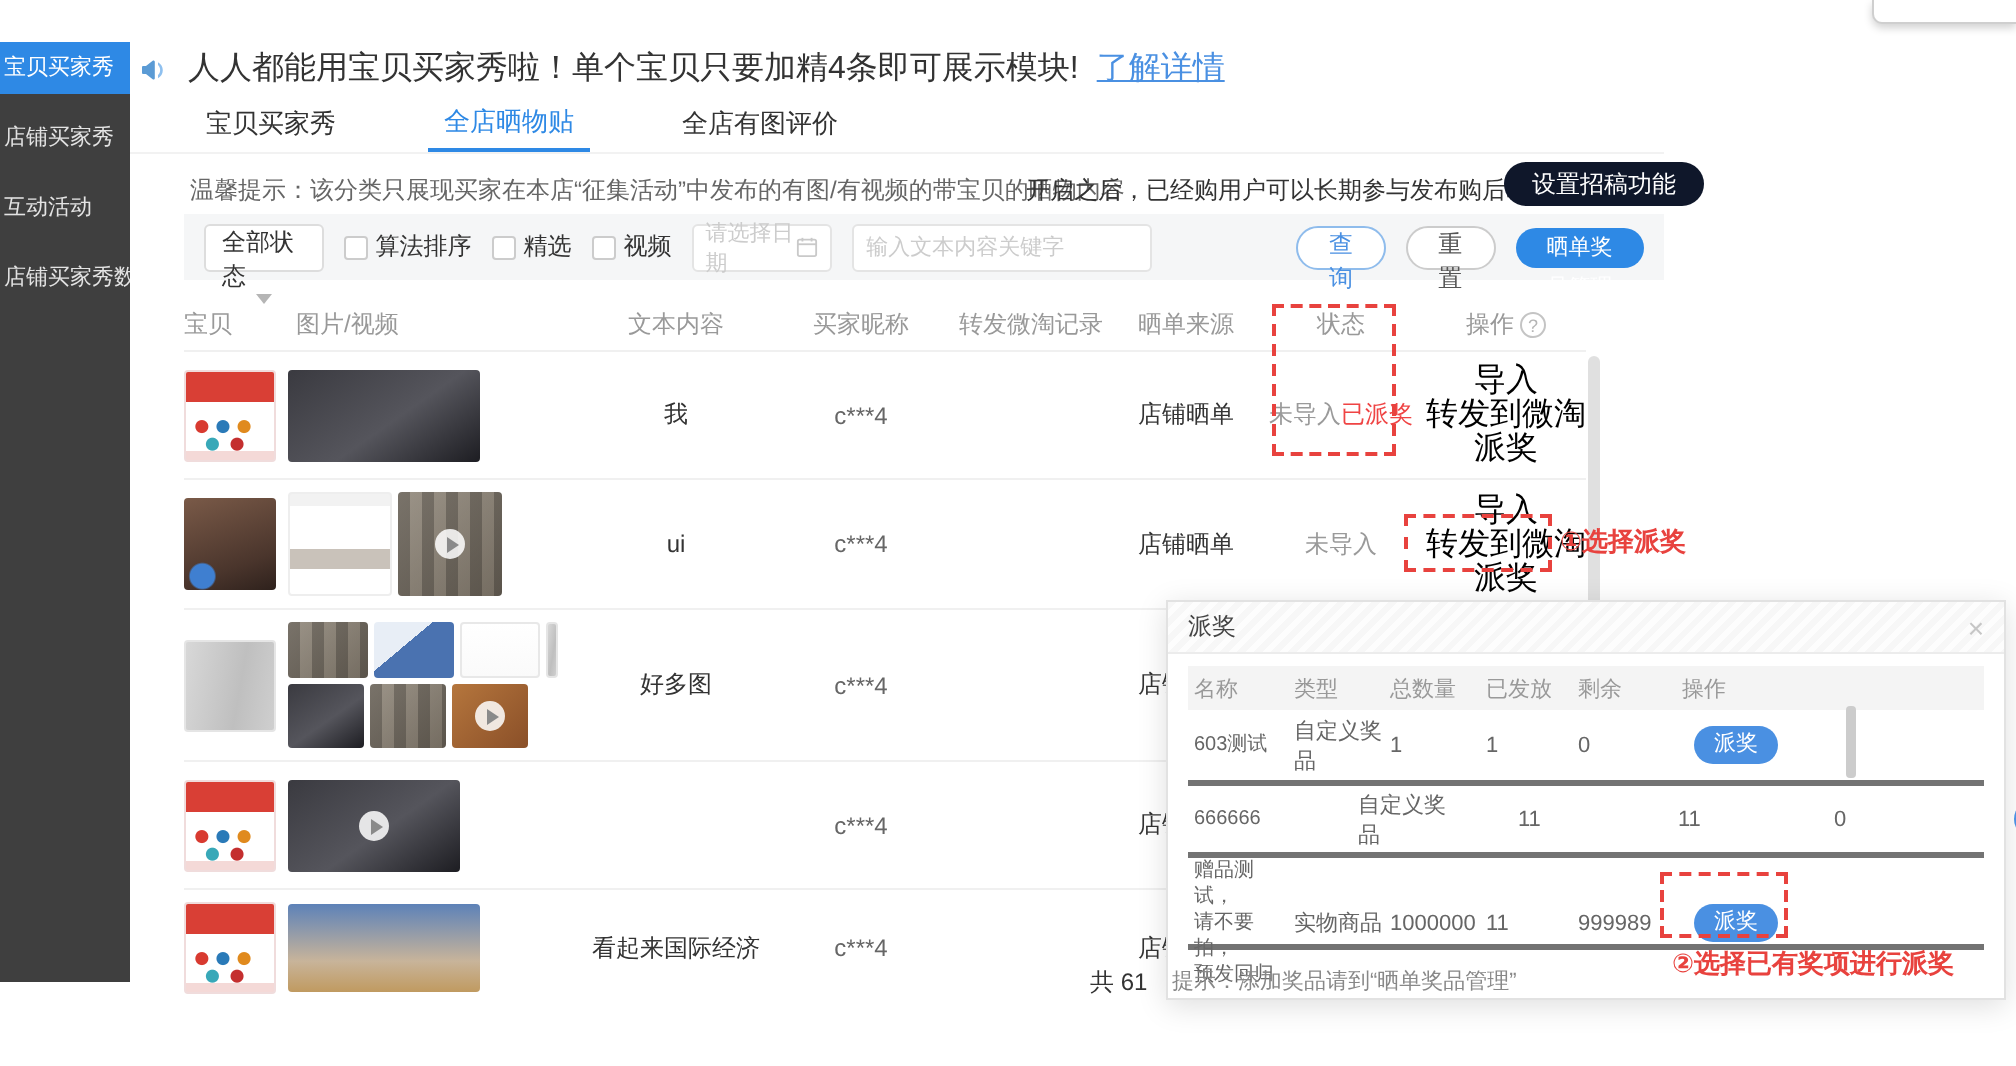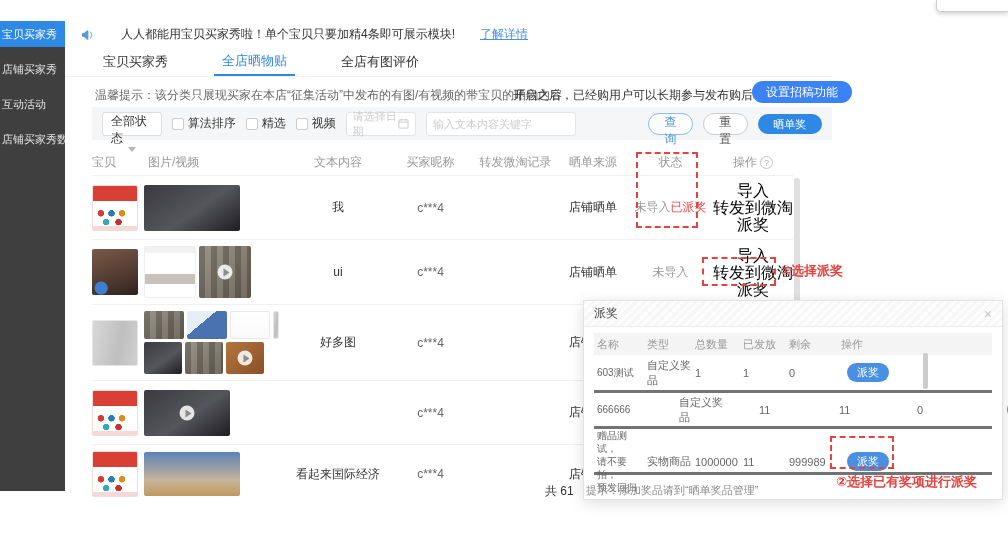--- a/index.html
+++ b/index.html
@@ -13,36 +13,36 @@
     border-radius:0 0 0 5px; box-shadow:0 2px 4px rgba(0,0,0,.18); z-index:8; }
 
   
   .sidebar { position:absolute; left:0; top:21px; width:65px; height:470px; background:#3f3f3f; }
   .side-item { height:26px; line-height:26px; font-size:11px; color:#e3e3e3;
     padding-left:2px; margin-bottom:9px; white-space:nowrap; overflow:hidden; cursor:pointer; }
   .side-item.active { background:#2e89e5; color:#fff; }
 
   
   .announce { position:absolute; left:65px; top:21px; width:767px; height:27px;
-    display:flex; align-items:center; padding-left:15px; gap:25px; font-size:12px; color:#333; }
+    display:flex; align-items:center; padding-left:4px; gap:9px; font-size:16px; color:#333; }
   .announce a { color:#4a90e2; text-decoration:underline; }
 
   
   .tabs { position:absolute; left:65px; top:48px; width:767px; height:29px;
     display:flex; align-items:stretch; padding-left:30px; gap:38px;
     border-bottom:1px solid #f2f2f2; font-size:13px; color:#333; }
   .tab { display:flex; align-items:center; padding:0 8px; cursor:pointer; }
   .tab.active { color:#2e89e5; border-bottom:2px solid #2e89e5; }
 
   
   .tip-left { position:absolute; left:95px; top:87px; font-size:12px; color:#666; }
   .tip-right { position:absolute; left:513px; top:87px; font-size:12px; color:#333; white-space:nowrap; }
   .tip-right a { color:#4a90e2; text-decoration:none; margin-left:4px; }
   .setup-btn { position:absolute; left:752px; top:81px; height:22px; line-height:22px;
-    padding:0 14px; border-radius:12px; background:#3b82f6; color:#fff; font-size:12px;
+    padding:0 14px; border-radius:12px; background:#0f172a; color:#fff; font-size:12px;
     border:none; cursor:pointer; }
 
   
   .filter-strip { position:absolute; left:92px; top:107px; width:740px; height:33px;
     background:#f5f6f7; display:flex; align-items:center; padding:0 10px; gap:10px; font-size:12px; }
   .select-box { width:86px; height:24px; background:#fff; border:1px solid #ddd; border-radius:3px;
     display:flex; align-items:center; justify-content:space-between; padding:0 8px; color:#333; cursor:pointer;flex-direction:column; }
   .caret { width:0; height:0; border-left:4px solid transparent; border-right:4px solid transparent;
     border-top:5px solid #b5b5b5; }
   .cb-label { display:flex; align-items:center; gap:4px; color:#333; cursor:pointer; white-space:nowrap; }

